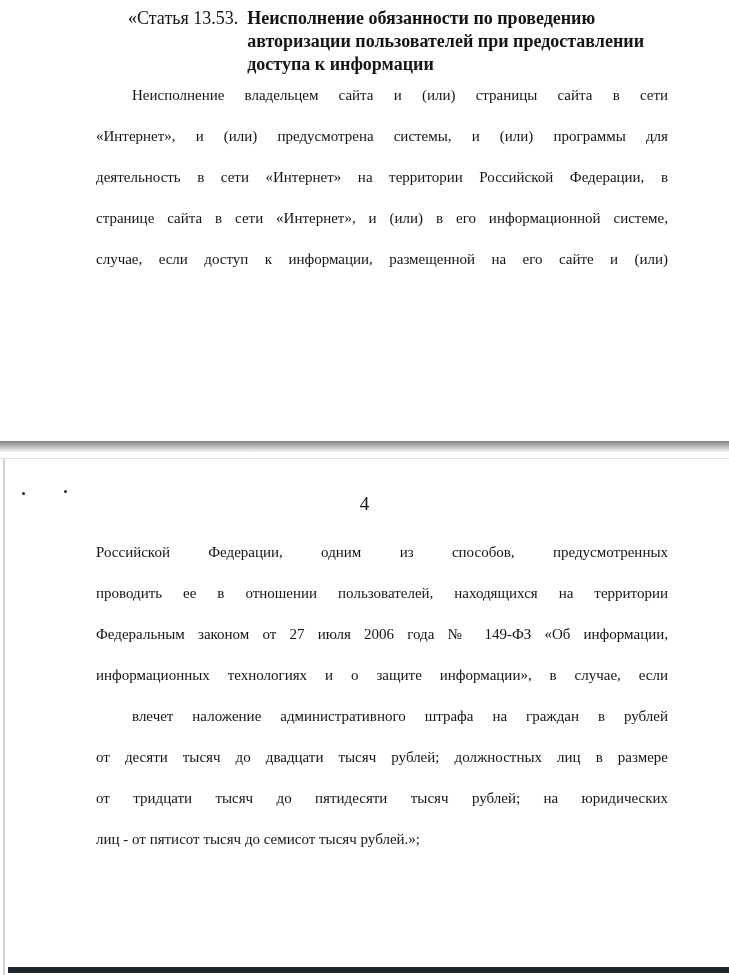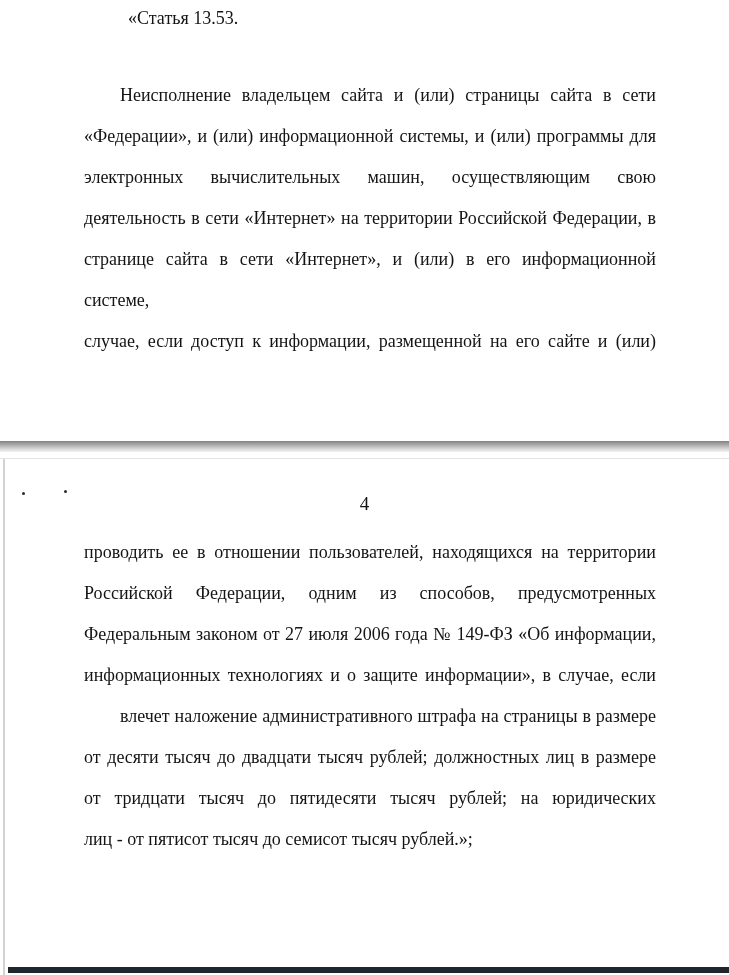--- a/index.html
+++ b/index.html
@@ -29,23 +29,23 @@
     align-items: flex-start;
     font-size: 18px;
     line-height: 23px;
   }
   .heading-prefix { white-space: nowrap; margin-right: 9px; }
   .heading-title  { font-weight: bold; }
   .hline { white-space: nowrap; }
 
   .body-text {
     position: absolute;
-    left: 84px;
+    left: 96px;
     width: 572px;
-    font-size: 18px;
+    font-size: 15px;
   }
   .page-top .body-text { top: 75px; }
 
   .line {
     line-height: 41px;
     text-align: justify;
     text-align-last: justify;
     text-justify: inter-word;
   }
   .line.end    { text-align-last: left; }
@@ -108,48 +108,52 @@
 </style>
 </head>
 <body>
 
 <div class="screen">
 
   <div class="page-top">
 
     <div class="heading">
       <span class="heading-prefix">«Статья 13.53.</span>
+      <div class="heading-title">
+          <div class="hline">Неисполнение обязанности по проведению</div>
+          <div class="hline">авторизации пользователей при предоставлении</div>
+          <div class="hline">доступа к информации</div>
+        </div>
     </div>
 
     <div class="body-text">
         <div class="line indent">Неисполнение владельцем сайта и (или) страницы сайта в сети</div>
-        <div class="line">«Федерации», и (или) информационной системы, и (или) программы для</div>
-        <div class="line">электронных вычислительных машин, осуществляющим свою</div>
+        <div class="line">«Интернет», и (или) предусмотрена системы, и (или) программы для</div>
         <div class="line">деятельность в сети «Интернет» на территории Российской Федерации, в</div>
         <div class="line">странице сайта в сети «Интернет», и (или) в его информационной системе,</div>
         <div class="line">случае, если доступ к информации, размещенной на его сайте и (или)</div>
       </div>
   </div>
 
   <div class="page-shadow"></div>
 
   <div class="page-bottom">
     <div class="left-edge"></div>
 
     <span class="scan-dot d1"></span>
     <span class="scan-dot d2"></span>
 
     <div class="page-number">4</div>
 
     <div class="body-text">
+        <div class="line">Российской Федерации, одним из способов, предусмотренных</div>
         <div class="line">проводить ее в отношении пользователей, находящихся на территории</div>
-        <div class="line">Российской Федерации, одним из способов, предусмотренных</div>
         <div class="line">Федеральным законом от 27 июля 2006 года № 149-ФЗ «Об информации,</div>
         <div class="line">информационных технологиях и о защите информации», в случае, если</div>
-        <div class="line indent">влечет наложение административного штрафа на страницы в размере</div>
+        <div class="line indent">влечет наложение административного штрафа на граждан в рублей</div>
         <div class="line">от десяти тысяч до двадцати тысяч рублей; должностных лиц в размере</div>
         <div class="line">от тридцати тысяч до пятидесяти тысяч рублей; на юридических</div>
         <div class="line end">лиц - от пятисот тысяч до семисот тысяч рублей.»;</div>
       </div>
 
     <div class="bottom-bar"></div>
   </div>
 
 </div>
 

